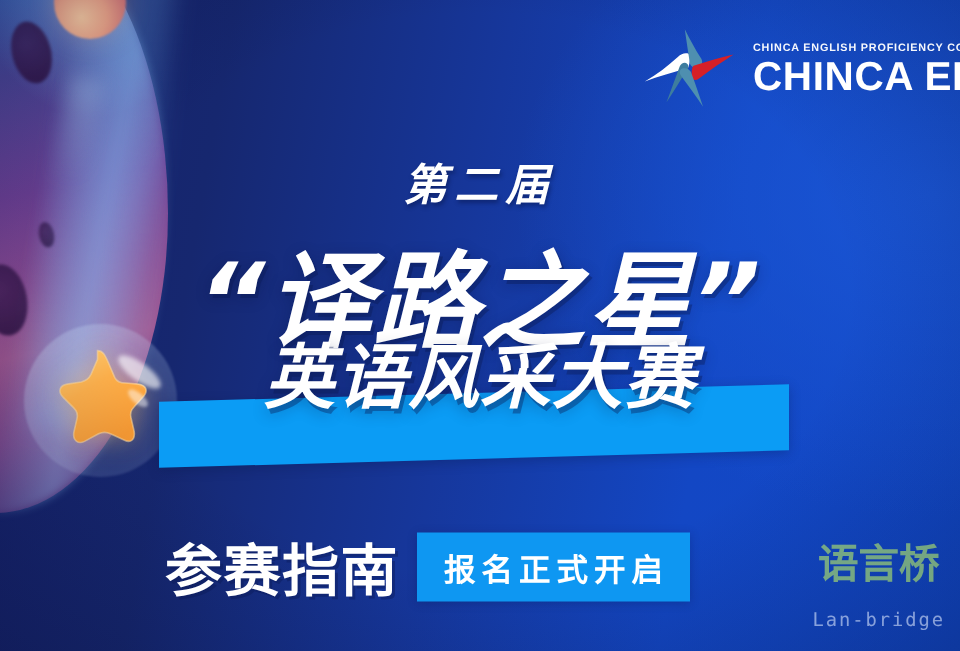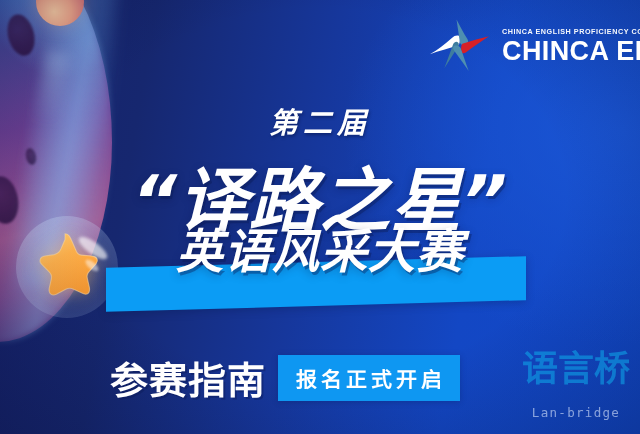--- a/index.html
+++ b/index.html
@@ -264,26 +264,26 @@
     position: absolute;
     right: 10px;
     bottom: 14px;
     display: flex;
     flex-direction: column;
     align-items: center;
     opacity: 0.58;
     pointer-events: none;
   }
   .wm-cn {
-    color: #0ea5e9;
-    font-size: 36px;
+    color: #bef264;
+    font-size: 27px;
     font-weight: bold;
     letter-spacing: 0px;
     line-height: 1;
-    font-family: Liberation Mono, monospace;
+    font-family: Liberation Sans, sans-serif;
   }
   .wm-en {
     color: #dfeaff;
     font-size: 12.5px;
     letter-spacing: 1.3px;
     margin-top: 15px;
     font-family: "DejaVu Sans Mono", "Liberation Mono", monospace;
   }
 </style>
 </head>

